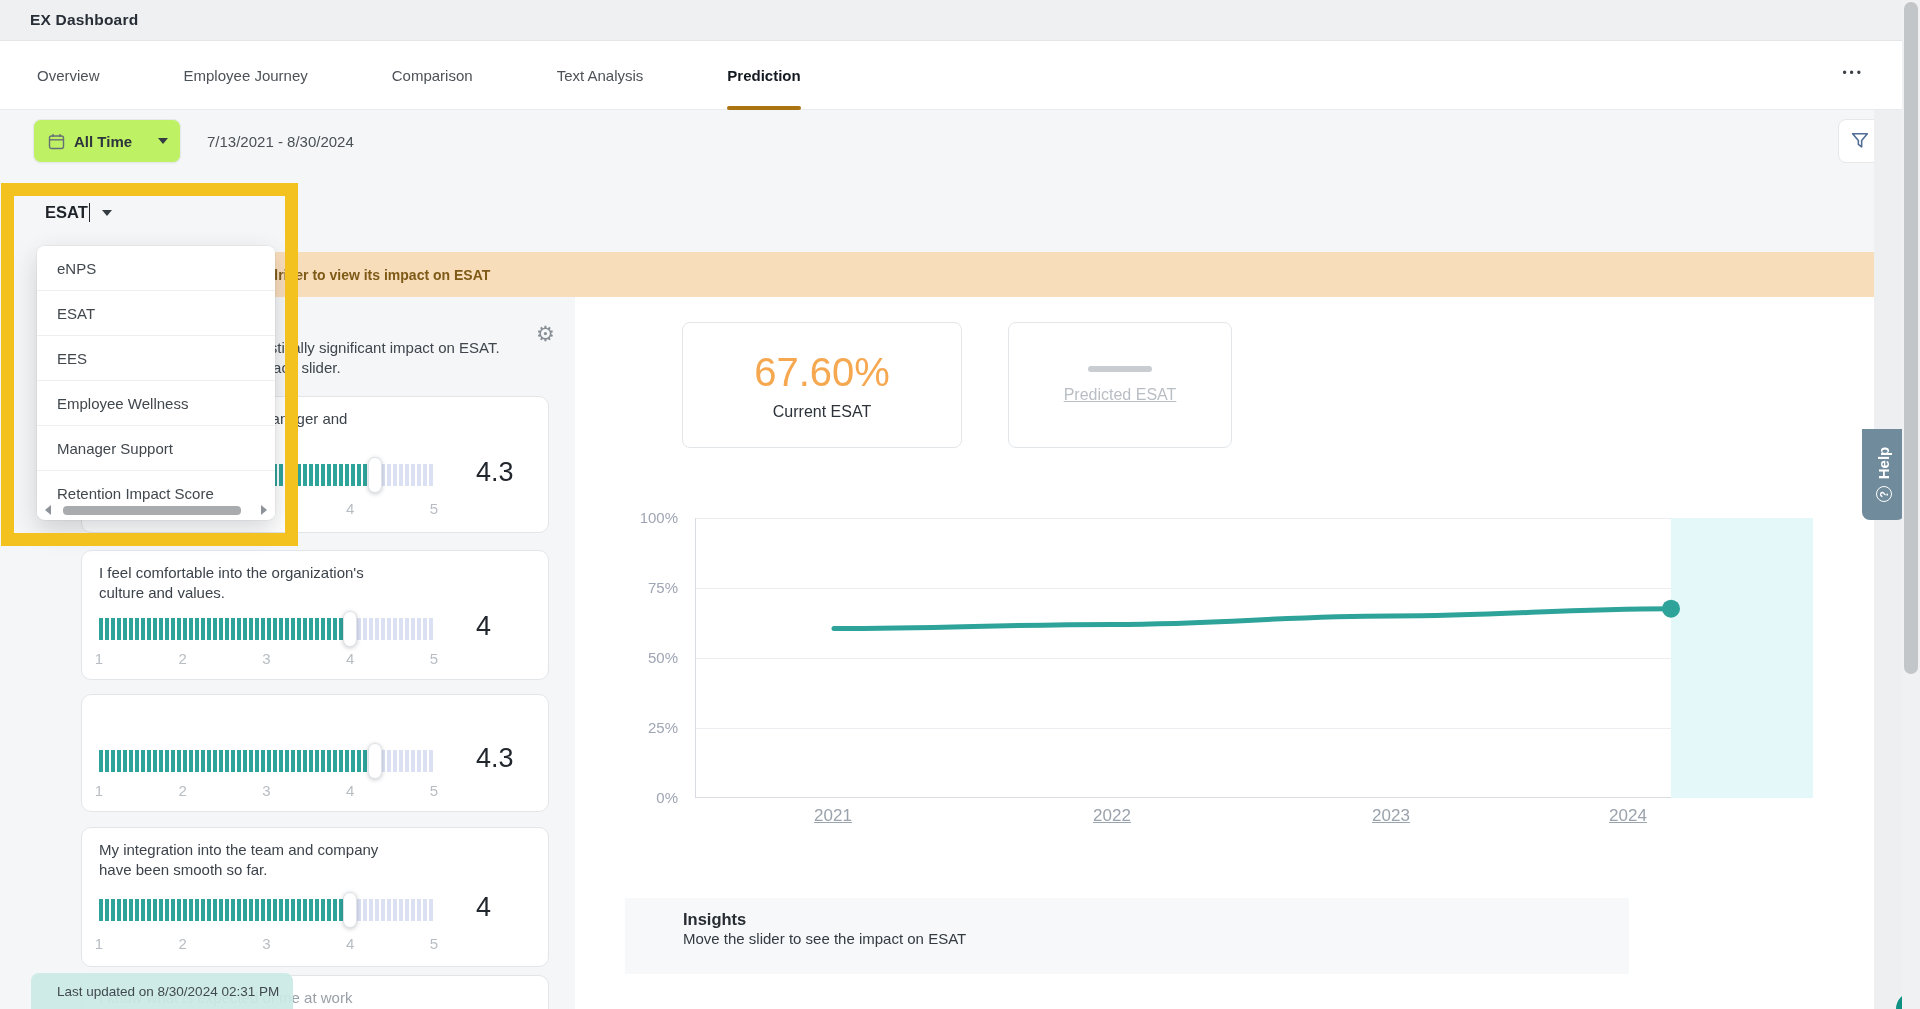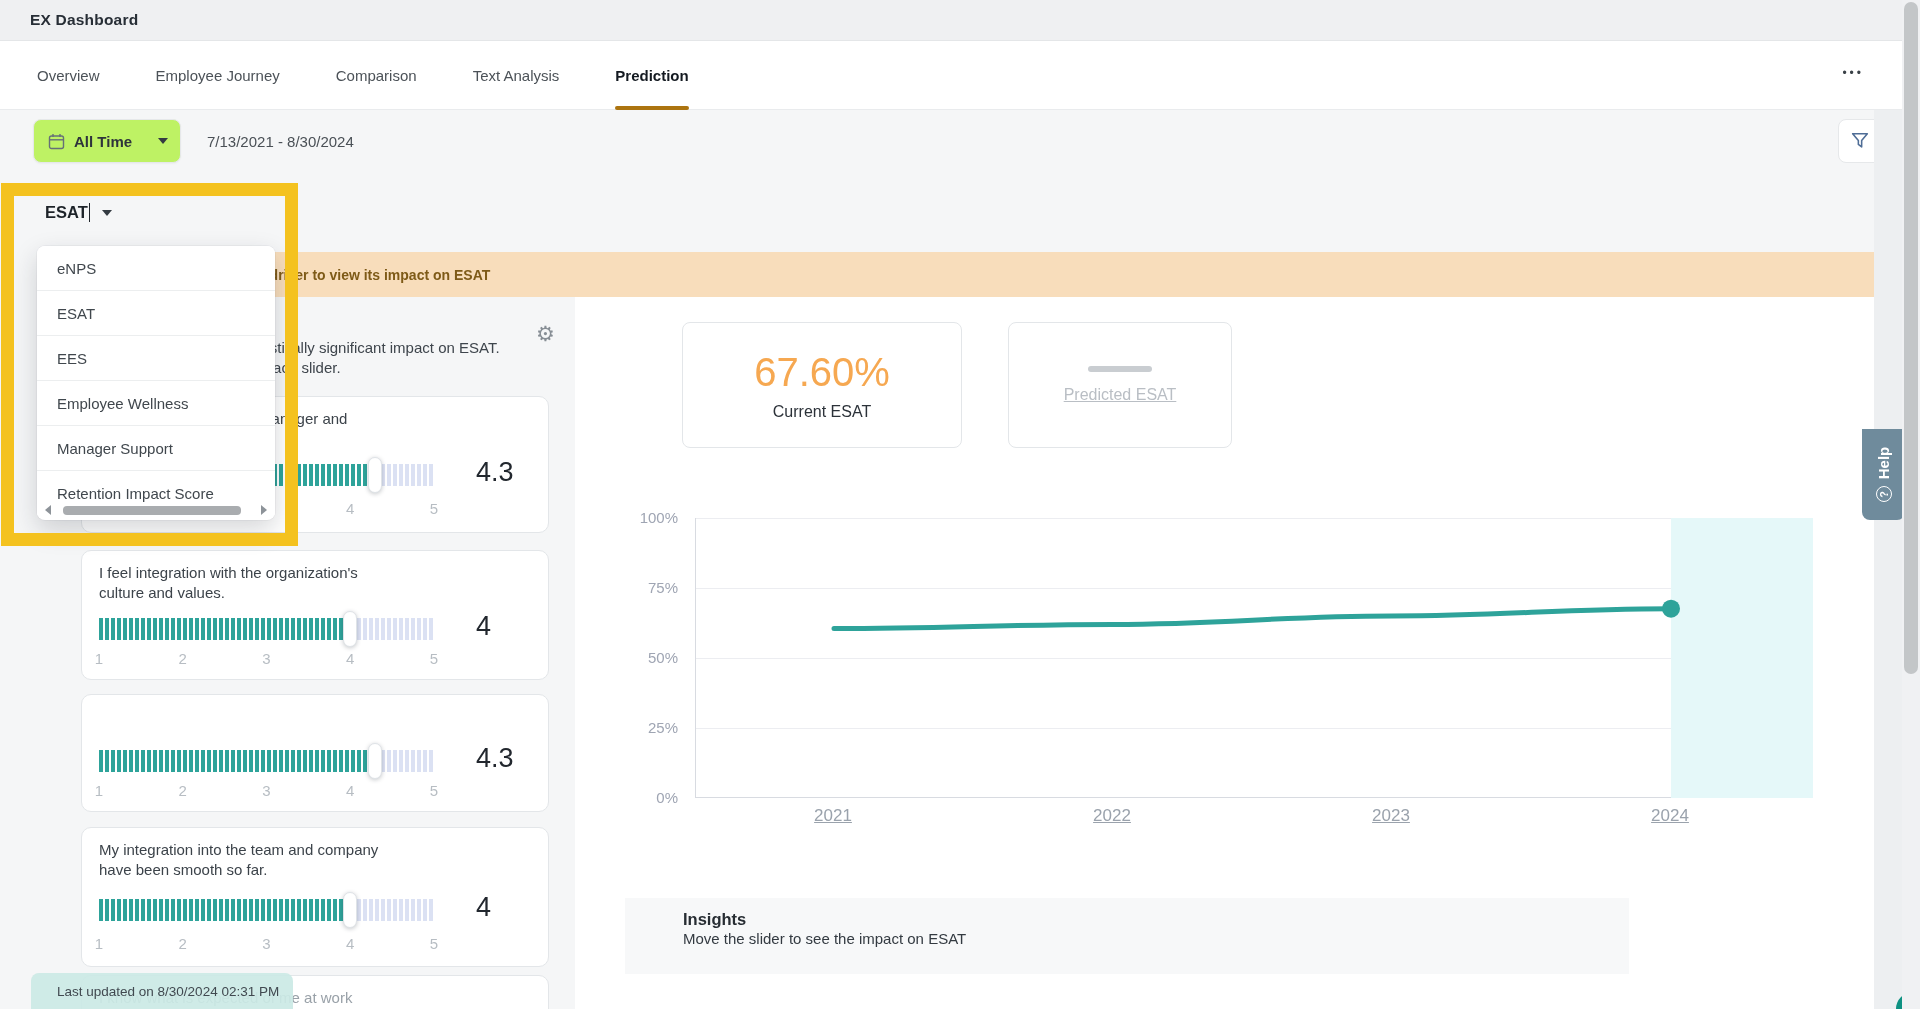--- a/index.html
+++ b/index.html
@@ -4,21 +4,21 @@
 <style>
   * { margin:0; padding:0; box-sizing:border-box; }
   html,body { width:1920px; height:1009px; overflow:hidden; font-family:"Liberation Sans", sans-serif; background:#f5f6f7; position:relative; }
   .abs { position:absolute; }
 
   
   .app-header { left:0; top:0; width:1902px; height:41px; background:#eff0f2; border-bottom:1px solid #e4e6e8; }
   .app-title { left:30px; top:11px; font-size:15.5px; color:#272e36; font-weight:bold; letter-spacing:.2px; }
 
   
-  .tabbar { left:0; top:41px; width:1902px; height:69px; background:#ffffff; border-bottom:1px solid #e9ebed; display:flex; align-items:stretch; padding-left:37px; gap:56px; }
+  .tabbar { left:0; top:41px; width:1902px; height:69px; background:#ffffff; border-bottom:1px solid #e9ebed; display:flex; align-items:stretch; padding-left:37px; gap:84px; }
   .tab { display:flex; align-items:center; font-size:15px; color:#4c5258; cursor:pointer; position:relative; }
   .tab.active { color:#141a21; font-weight:bold; }
   .tab.active::after { content:""; position:absolute; left:0; right:0; bottom:-1px; height:4px; background:#ac7410; border-radius:2px; }
   .more-dots { right:56px; top:66px; font-size:12px; color:#3a4147; letter-spacing:3px; cursor:pointer; }
 
   
   .date-pill { left:33px; top:119px; width:148px; height:44px; background:#bef264; border:1px solid #e6e8ea; border-radius:8px; display:flex; align-items:center; padding:0 12px 0 14px; gap:9px; cursor:pointer; box-shadow:0 1px 2px rgba(20,30,40,.04); }
   .date-pill-label { font-size:15px; color:#2e343b; font-weight:bold; flex:1; }
   .caret-down { width:0; height:0; border-left:5px solid transparent; border-right:5px solid transparent; border-top:6px solid #343b42; }
   .date-range { left:207px; top:133px; font-size:15px; color:#4a5056; }
@@ -153,21 +153,21 @@
   <div class="ticks" style="top:103px;">
       <span style="left: 0%;">1</span>
       <span style="left: 25%;">2</span>
       <span style="left: 50%;">3</span>
       <span style="left: 75%;">4</span>
       <span style="left: 100%;">5</span>
     </div>
 </div>
 
 <div class="abs card" style="top:550px; height:130px;">
-  <div class="q">I feel integration with the organization's
+  <div class="q">I feel comfortable into the organization's
 culture and values.</div>
   <div class="slider-row" style="top:58px;">
     <div class="slider">
       <div class="seg seg-unfilled"></div>
         <div class="seg seg-fill" style="width: 75%;"></div>
       <div class="thumb" style="left: 75%;"></div>
     </div>
     <div class="slider-value">4</div>
   </div>
   <div class="ticks" style="top:99px;">
@@ -246,21 +246,21 @@
       <div class="band" style="left: 975px; width: 142px; background: rgb(229, 248, 249);"></div>
       <svg width="1117" height="280">
         <path d="M138,110.6 C249.6,110.6 305.4,106.4 417,106.4 C528.6,106.4 584.4,98 696,98 C807.6,98 863.4,90.72000000000003 975,90.72000000000003" fill="none" stroke="#2ea39a" stroke-width="5" stroke-linecap="round"></path>
         <circle cx="975" cy="90.72000000000003" r="9" fill="#2ea39a"></circle>
       </svg>
     </div>
   <div id="xlabels">
       <div class="xlabel" style="left: 233px;">2021</div>
       <div class="xlabel" style="left: 512px;">2022</div>
       <div class="xlabel" style="left: 791px;">2023</div>
-      <div class="xlabel" style="left: 1070px; text-align: center;">2024</div>
+      <div class="xlabel" style="left: 1028px; text-align: center;">2024</div>
     </div>
 </div>
 
 <div class="abs insights">
   <div class="insights-title">Insights</div>
   <div class="insights-body">Move the slider to see the impact on ESAT</div>
 </div>
 
 <div class="abs updated-badge">
   <span>Last updated on 8/30/2024 02:31 PM</span>

